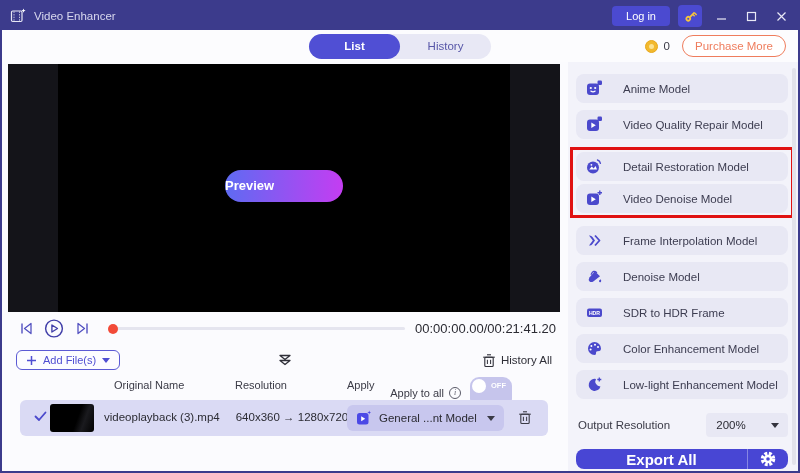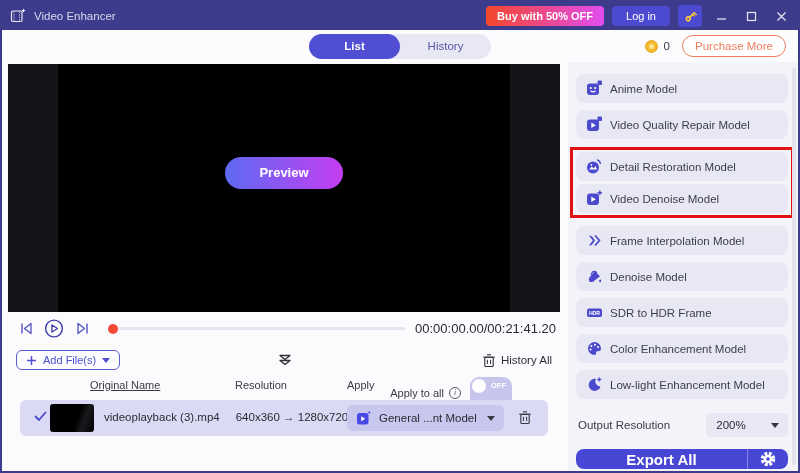--- a/index.html
+++ b/index.html
@@ -40,22 +40,22 @@
     padding:4px 12px; border-radius:13px; margin-left:6px; cursor:pointer; background:#fff; }
 
   
   .content { flex:1; display:flex; min-height:0; }
   .left-pane { width:566px; background:#fbfbfe; display:flex; flex-direction:column;
     position:relative; }
 
   .video-area { height:248px; margin:2px 8px 0 6px; background:#141419; position:relative; }
   .video-frame { position:absolute; left:50%; top:0; transform:translateX(-50%);
     width:452px; height:100%; background:#000; }
-  .preview-btn { position:absolute; left:50%; top:93px; transform:translateX(-50%);
-    width:118px; height:32px; border-radius:16px; line-height:32px; text-align:center;
+  .preview-btn { position:absolute; left:50%; top:106px; transform:translateX(-50%);
+    width:118px; height:32px; border-radius:16px; line-height:32px; 
     background:linear-gradient(90deg,#5e6bf2,#c43df2); color:#fff; font-size:13px;
     font-weight:bold; cursor:pointer; }
 
   .player-row { height:33px; display:flex; align-items:center; padding:0 12px 0 14px; }
   .p-icon { width:20px; height:20px; display:flex; align-items:center; justify-content:center;
     margin-right:8px; cursor:pointer; }
   .slider { flex:1; display:flex; align-items:center; margin:0 10px 0 8px; }
   .slider-dot { width:10px; height:10px; border-radius:50%; background:#f24a38; z-index:2; cursor:pointer; }
   .slider-track { flex:1; height:3px; background:#e5e5ef; border-radius:2px; margin-left:-2px; cursor:pointer; }
   .time { font-size:13px; color:#2b2b33; white-space:nowrap; }
@@ -64,21 +64,21 @@
   .add-btn { border:1px solid #5b5ad4; border-radius:6px; color:#4f4ed2; font-size:11px;
     padding:3px 9px; display:flex; align-items:center; gap:6px; cursor:pointer; background:#fcfcff; }
   .caret { width:0; height:0; border-left:4px solid transparent; border-right:4px solid transparent;
     border-top:5px solid #4f4ed2; }
   .collapse-icon { position:absolute; left:50%; transform:translateX(-50%); cursor:pointer; }
   .delete-all { margin-left:auto; display:flex; align-items:center; gap:5px;
     color:#2f2f38; font-size:11.5px; cursor:pointer; }
 
   .table-header { height:22px; position:relative; font-size:11px; color:#3a3a46; flex:0 0 auto; }
   .th { position:absolute; top:4px; }
-  .th-name { left:88px;text-decoration:underline; } .th-res { left:233px; } .th-model { left:345px; }
+  .th-name { left:112px; } .th-res { left:233px; } .th-model { left:345px; }
   .apply-cluster { position:absolute; top:2px; right:56px; display:flex; align-items:center; gap:5px; }
   .info-icon { width:12px; height:12px; border:1px solid #5a5a68; border-radius:50%;
     font-size:8px; color:#5a5a68; display:flex; align-items:center; justify-content:center;
     font-style:italic; font-family:"Liberation Serif", serif; cursor:pointer; }
   .toggle { width:42px; height:31px; border-radius:9px; background:#c6c5ec; position:relative;
     margin-left:4px; cursor:pointer; }
   .toggle-knob { position:absolute; left:2px; top:1.5px; width:14px; height:14px;
     border-radius:50%; background:#fff; }
   .toggle-label { position:absolute; right:6px; top:4px; font-size:7.5px; font-weight:bold; color:#fff; }
 
@@ -97,21 +97,21 @@
     border-top:5px solid #3a3a46; margin-left:3px; }
   .row-trash { position:absolute; right:16px; top:10px; cursor:pointer; }
 
   
   .sidebar { flex:1; background:#f3f3fa; padding:12px 10px 8px 8px; display:flex;
     flex-direction:column; position:relative; }
   .scroll-track { position:absolute; right:2px; top:6px; bottom:6px; width:4px;
     background:#e2e2ea; border-radius:2px; cursor:pointer; }
   .model-list { display:flex; flex-direction:column; gap:7px; }
   .model-item { height:29px; background:#e8e8f4; border-radius:8px; display:flex;
-    align-items:center; padding:0 10px; gap:7px; font-size:11.5px; color:#3c3c50; cursor:pointer; }
+    align-items:center; padding:0 10px; gap:20px; font-size:11.5px; color:#3c3c50; cursor:pointer; }
   .red-box { border:3px solid #e01212; margin:1px -6px; padding:2px 3px; display:flex;
     flex-direction:column; gap:3px; }
   .output-row { margin-top:14px; display:flex; align-items:center; justify-content:space-between;
     font-size:11.5px; color:#3a3a46; padding-left:2px; }
   .res-dropdown { width:82px; height:24px; background:#e8e8f4; border-radius:4px; display:flex;
     align-items:center; padding:0 9px; cursor:pointer;gap:24px; }
   .res-value { flex:1; text-align:center; font-size:11.5px; color:#2b2b33; }
   .dd-caret { width:0; height:0; border-left:4.5px solid transparent; border-right:4.5px solid transparent;
     border-top:5.5px solid #33333d; }
   .export-btn { margin-top:12px; height:32px; background:#4846d4; border-radius:8px;
@@ -131,21 +131,20 @@
     <span>
       <svg width="16" height="16" viewBox="0 0 16 16">
         <rect x="1.5" y="3" width="10.5" height="10.5" rx="1.2" fill="none" stroke="#e6e6f4" stroke-width="1.2"></rect>
         <line x1="4" y1="3.5" x2="4" y2="13" stroke="#e6e6f4" stroke-width="0.8" stroke-dasharray="1.4 1.2"></line>
         <line x1="9.5" y1="3.5" x2="9.5" y2="13" stroke="#e6e6f4" stroke-width="0.8" stroke-dasharray="1.4 1.2"></line>
         <path d="M13.5 0.5 L14.1 2 L15.6 2.6 L14.1 3.2 L13.5 4.7 L12.9 3.2 L11.4 2.6 L12.9 2 Z" fill="#fff"></path>
       </svg>
     </span>
     <span class="app-title">Video Enhancer</span>
     <span class="tb-spacer"></span>
-    <span class="buy-btn">Buy with 50% OFF</span>
     <span class="login-btn">Log in</span>
     <span class="key-btn">
       <svg width="15" height="15" viewBox="0 0 16 16">
         <g transform="rotate(-45 8 8)" fill="#f7c53d">
           <circle cx="4.6" cy="8" r="2.9"></circle>
           <circle cx="4.6" cy="8" r="1.1" fill="#4b4ad0"></circle>
           <rect x="7" y="7.1" width="7.2" height="1.9"></rect>
           <rect x="10.6" y="8.6" width="1.5" height="2.3"></rect>
           <rect x="13" y="8.6" width="1.5" height="2.9"></rect>
         </g>

